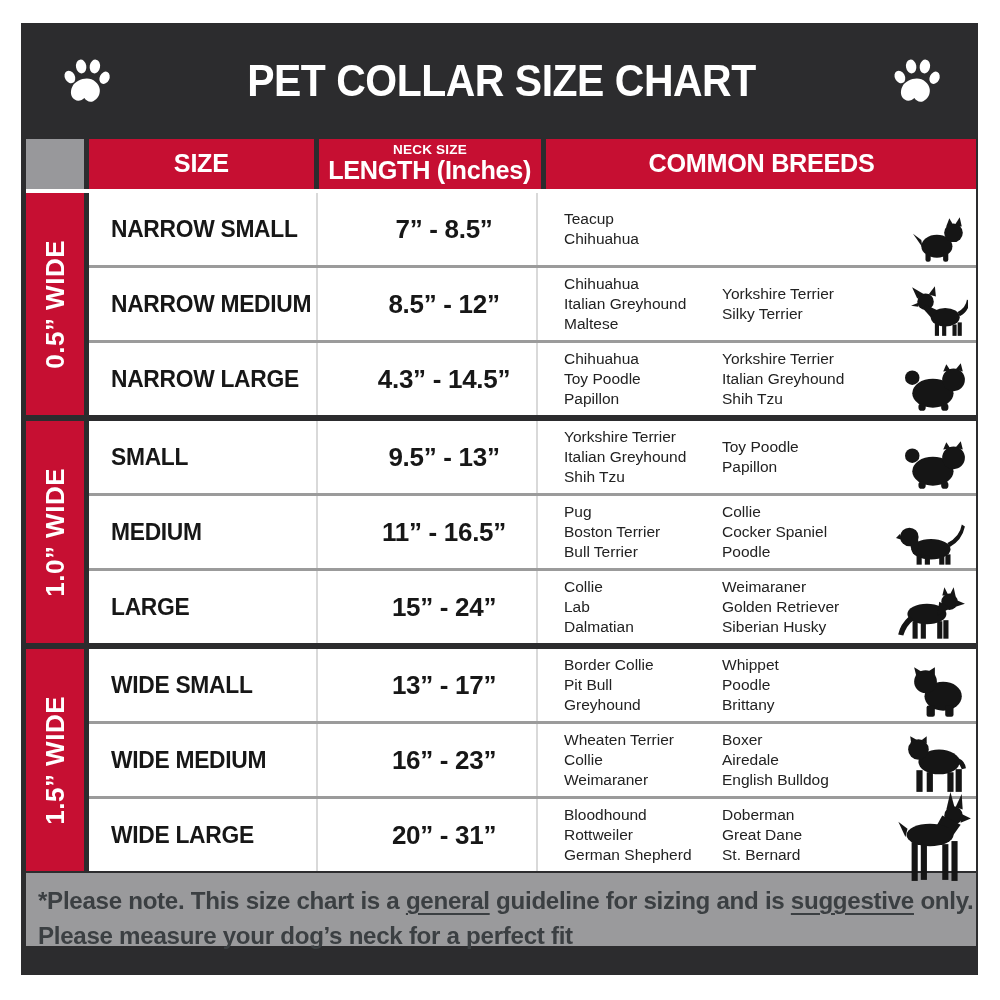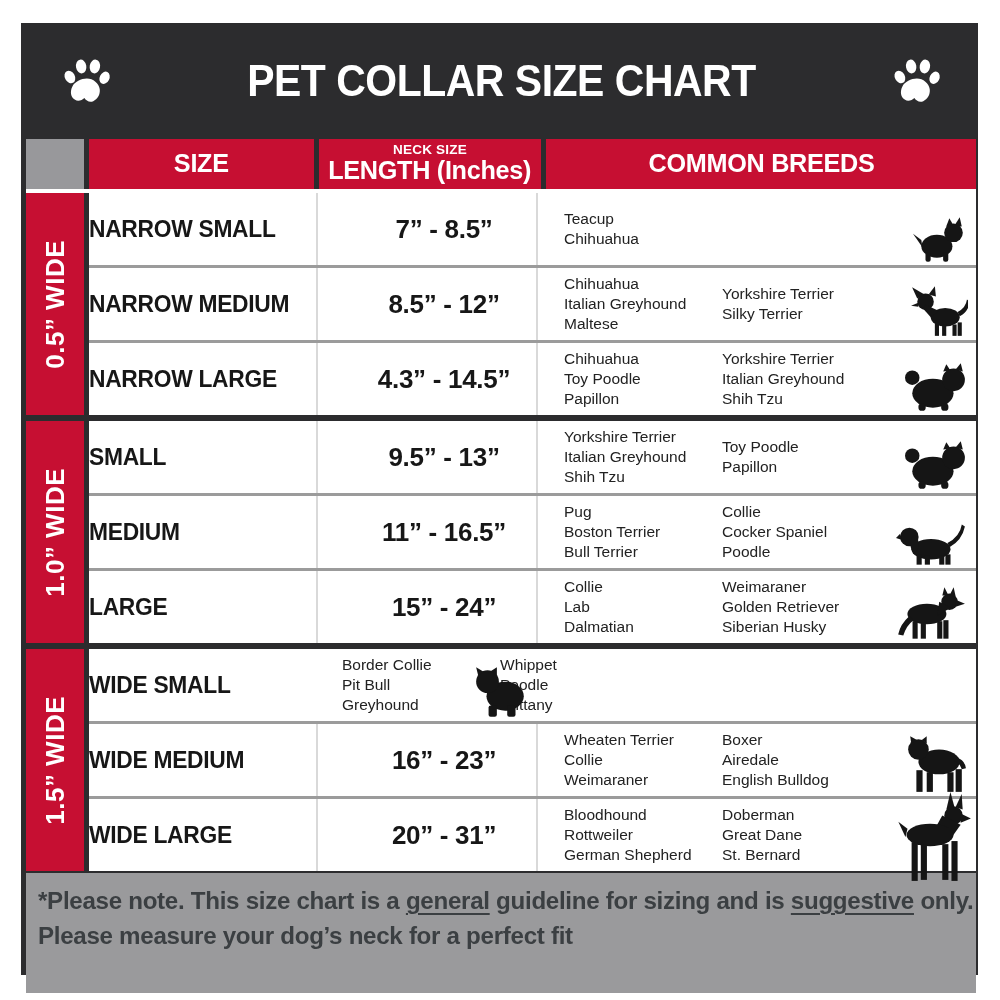--- a/index.html
+++ b/index.html
@@ -30,35 +30,35 @@
   #groups .group + .group{margin-top:6px;}
   .side-label{width:58px;flex:0 0 58px;background:var(--red);
     border-right:5px solid var(--dark);display:flex;align-items:center;justify-content:center;}
   .vert{writing-mode:vertical-rl;transform:rotate(180deg);color:#fff;font-weight:bold;
     font-size:26px;letter-spacing:.5px;white-space:nowrap;}
   .rows{flex:1;display:flex;flex-direction:column;background:#fff;}
   .row{height:72px;flex:0 0 72px;display:grid;grid-template-columns:227px 222px 1fr;
     position:relative;}
   .row + .row{border-top:3px solid var(--row-sep);flex-basis:72px;}
   .cell{display:flex;align-items:center;box-sizing:border-box;}
-  .size{}
+  .size{padding-left:22px;}
   .size-name{font-weight:bold;font-size:24px;color:#171717;letter-spacing:-.3px;
     transform:scaleX(.95);transform-origin:left center;white-space:nowrap;}
   .len{justify-content:center;border-left:2px solid var(--col-sep);
     border-right:2px solid var(--col-sep);font-weight:bold;font-size:26px;color:#171717;
     letter-spacing:-.3px;padding-left:34px;}
   .breeds{padding-left:26px;position:relative;}
   .bcol{list-style:none;margin:0;padding:0;font-size:15.5px;line-height:1.28;color:#222;}
   .bcol.c1{width:150px;margin-right:8px;flex:0 0 150px;}
   .bcol.c2{flex:1;}
   .dogicon{position:absolute;right:8px;bottom:3px;}
   .dogicon svg{display:block;fill:#151515;}
   .dogicon.tall{bottom:-14px;right:4px;}
   
-  .footer{margin-top:2px;height:120px;background:var(--footer-gray);box-sizing:border-box;
+  .footer{margin-top:2px;height:73px;background:var(--footer-gray);box-sizing:border-box;
     padding:11px 14px 0 12px;position:relative;z-index:1;}
   .footer p{margin:0;color:#3b3f42;font-weight:bold;font-size:24.5px;line-height:1.42;
     letter-spacing:-.3px;transform:scaleX(.985);transform-origin:left center;white-space:nowrap;}
   .footer u{text-decoration:underline;text-decoration-thickness:2px;text-underline-offset:4px;}
 </style>
 </head>
 <body>
 
 <div class="sheet">
 
@@ -316,20 +316,23 @@
 
   <section class="group">
     <div class="side-label">
       <span class="vert">1.5” WIDE</span>
     </div>
     <div class="rows">
   <div class="row">
     <div class="cell size">
       <span class="size-name">WIDE SMALL</span>
     </div>
+    <div class="cell len">
+      <span class="len-val">13” - 17”</span>
+    </div>
     <div class="cell breeds">
       <ul class="bcol c1">
                 <li>Border Collie</li>
                 <li>Pit Bull</li>
                 <li>Greyhound</li>
               </ul>
       <ul class="bcol c2">
                 <li>Whippet</li>
                 <li>Poodle</li>
                 <li>Brittany</li>

